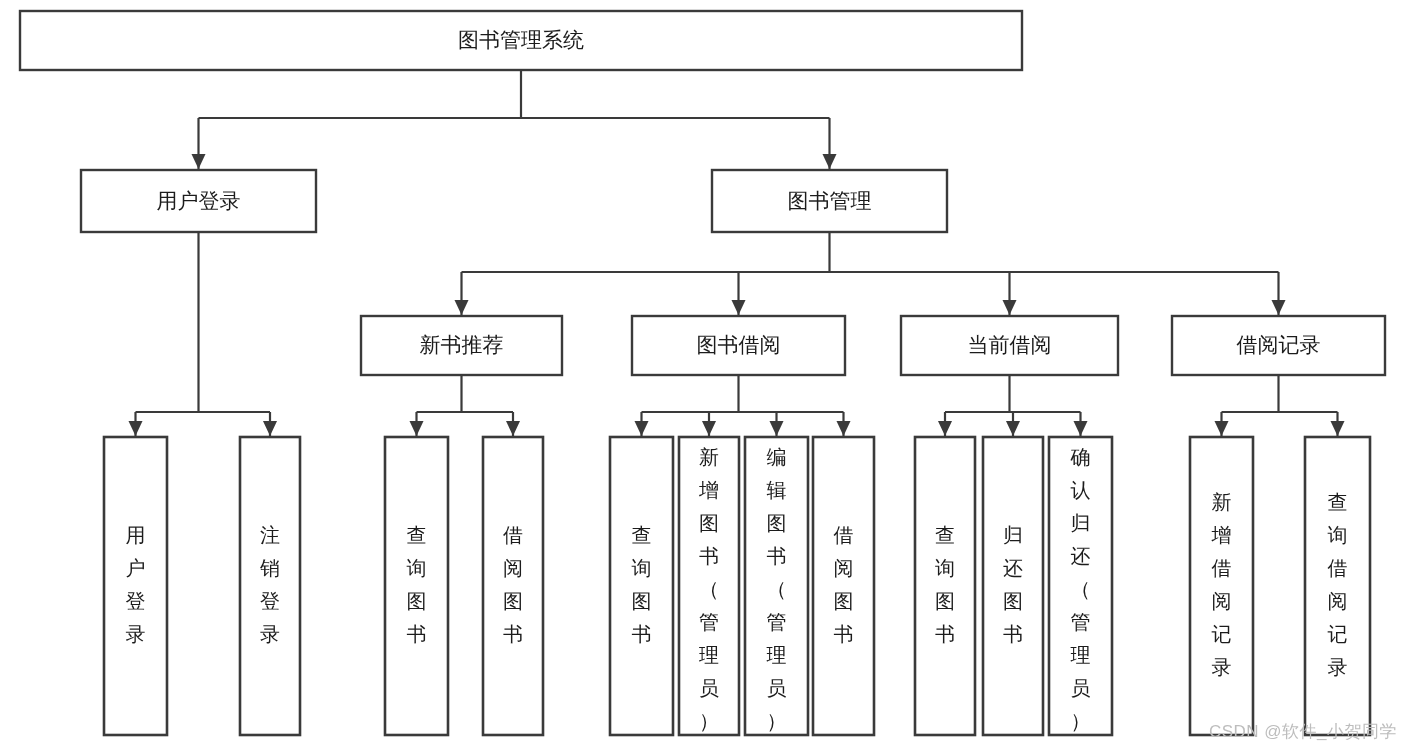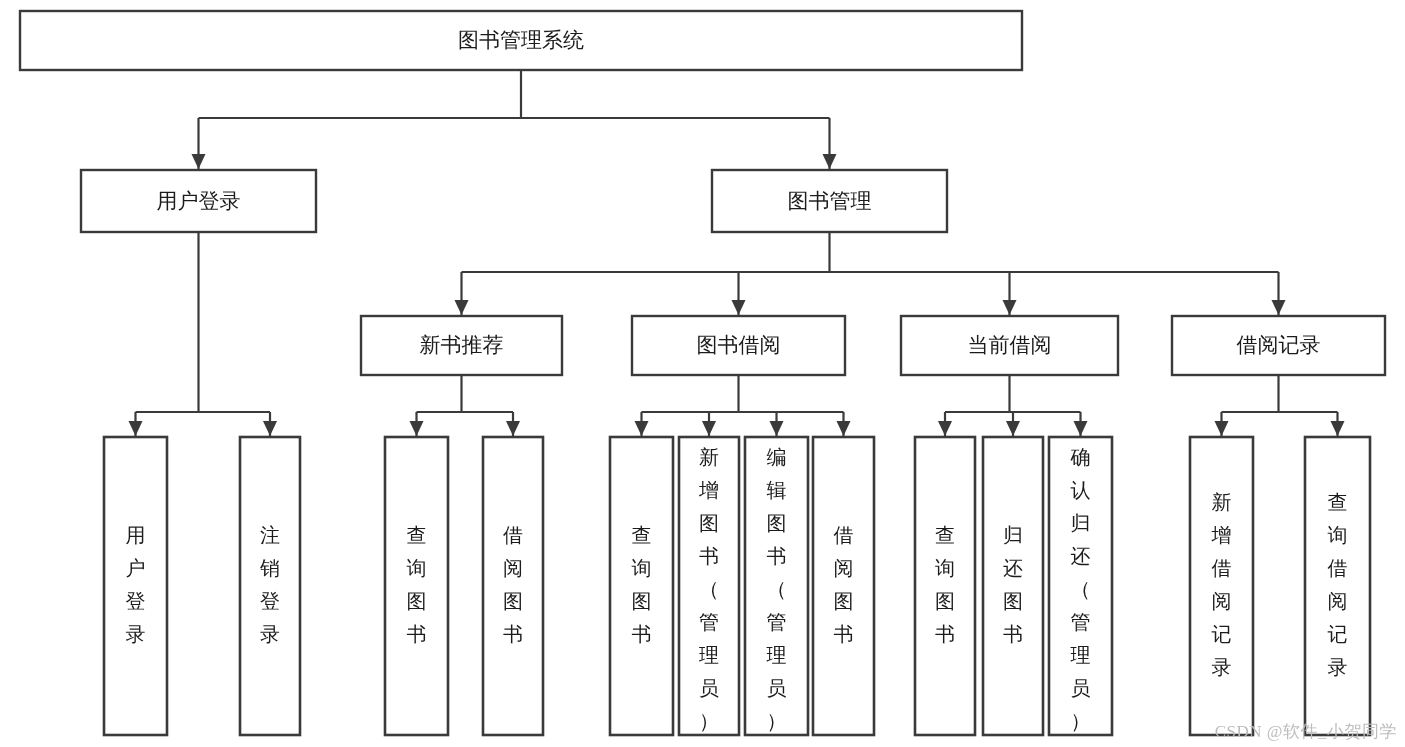--- a/index.html
+++ b/index.html
@@ -55,21 +55,21 @@
     dominant-baseline: middle;
     white-space: pre;
   }
   .node-label.vertical {
     font-size: 20px;
   }
   .watermark {
     position: absolute;
     right: 8px;
     bottom: 4px;
-    font-family: Liberation Serif, serif;
+    font-family: Liberation Sans, sans-serif;
     font-size: 17px;
     color: #bdbdbd;
     letter-spacing: 0.5px;
     pointer-events: none;
     user-select: none;
   }
 </style>
 </head>
 <body>
 

